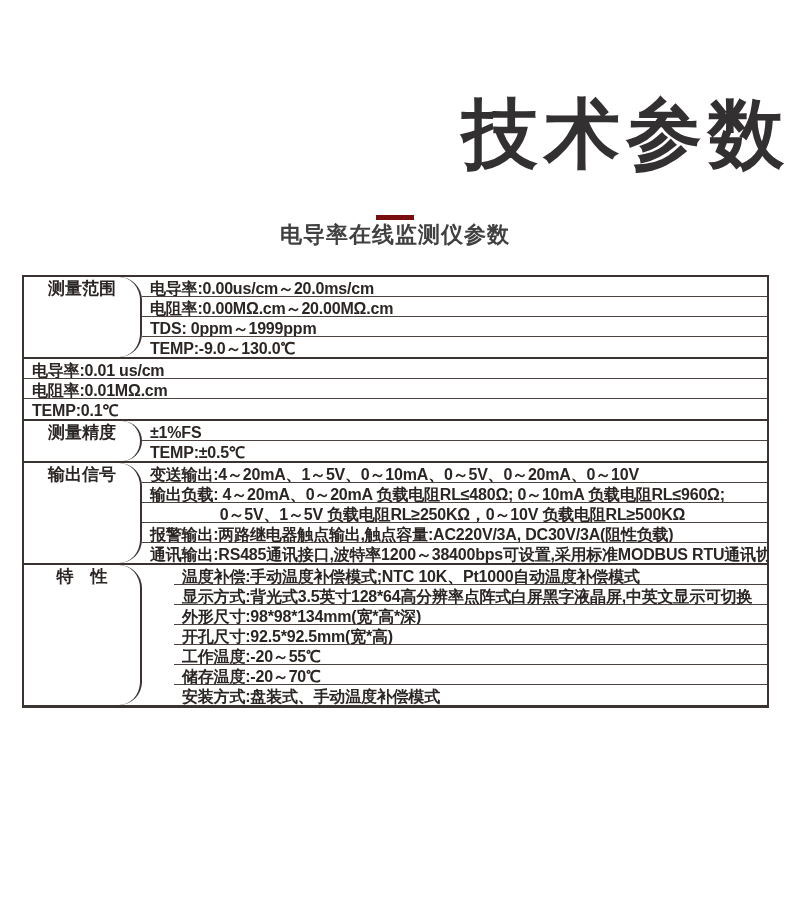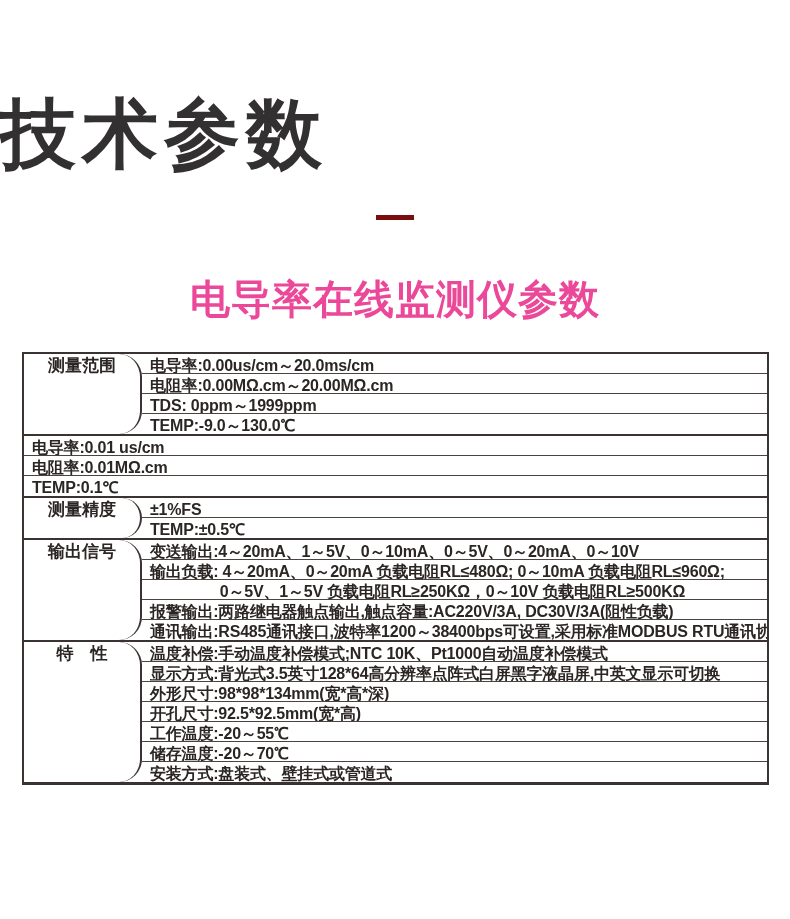--- a/index.html
+++ b/index.html
@@ -10,54 +10,53 @@
   }
   .page {
     position: relative;
     width: 790px;
     height: 919px;
     background: #ffffff;
     overflow: hidden;
   }
   .main-title {
     padding-top: 96px;
-    text-align: left;
+    text-align: right;
     font-size: 76px;
     font-weight: 900;
     letter-spacing: 6px;
     color: #333031;
     line-height: 1.0;
   }
   .accent-dash {
     width: 38px;
     height: 5px;
     background: #7a0d0d;
     margin: 43px auto 0 auto;
   }
   .sub-title {
-    margin-top: 52px;
     text-align: center;
-    font-size: 40px;
+    font-size: 22px;
     font-weight: 800;
-    color: #ec4899;
+    color: #404040;
     letter-spacing: 1px;
   }
   .spec-table {
     box-sizing: border-box;
     margin: 25px auto 0 22px;
     width: 747px;
     border: 2px solid #3a3331;
     border-bottom-width: 3px;
     color: #2b2624;
   }
   .spec-group {
     display: flex;
     border-bottom: 2px solid #3a3331;
   }
-  .spec-group:last-child { border-bottom: none; }
+  .spec-group:last-child { border-bottom: none; gap: 32px; }
   .group-label-cell {
     width: 116px;
     flex: 0 0 116px;
     border-right: 2px solid #3a3331;
     text-align: center;
     font-size: 17px;
     font-weight: 700;
     line-height: 23.8px;
     padding-top: 0;
     border-radius: 23px;
@@ -131,18 +130,18 @@
 
     <div class="spec-group">
       <div class="group-label-cell">特　性</div>
       <div class="group-rows">
         <div class="spec-row">温度补偿:手动温度补偿模式;NTC 10K、Pt1000自动温度补偿模式</div>
         <div class="spec-row">显示方式:背光式3.5英寸128*64高分辨率点阵式白屏黑字液晶屏,中英文显示可切换</div>
         <div class="spec-row">外形尺寸:98*98*134mm(宽*高*深)</div>
         <div class="spec-row">开孔尺寸:92.5*92.5mm(宽*高)</div>
         <div class="spec-row">工作温度:-20～55℃</div>
         <div class="spec-row">储存温度:-20～70℃</div>
-        <div class="spec-row">安装方式:盘装式、壁挂式或管道式</div>
+        <div class="spec-row">安装方式:盘装式、手动温度补偿模式</div>
       </div>
     </div>
 
   </div>
 </div>
 
 </body></html>

